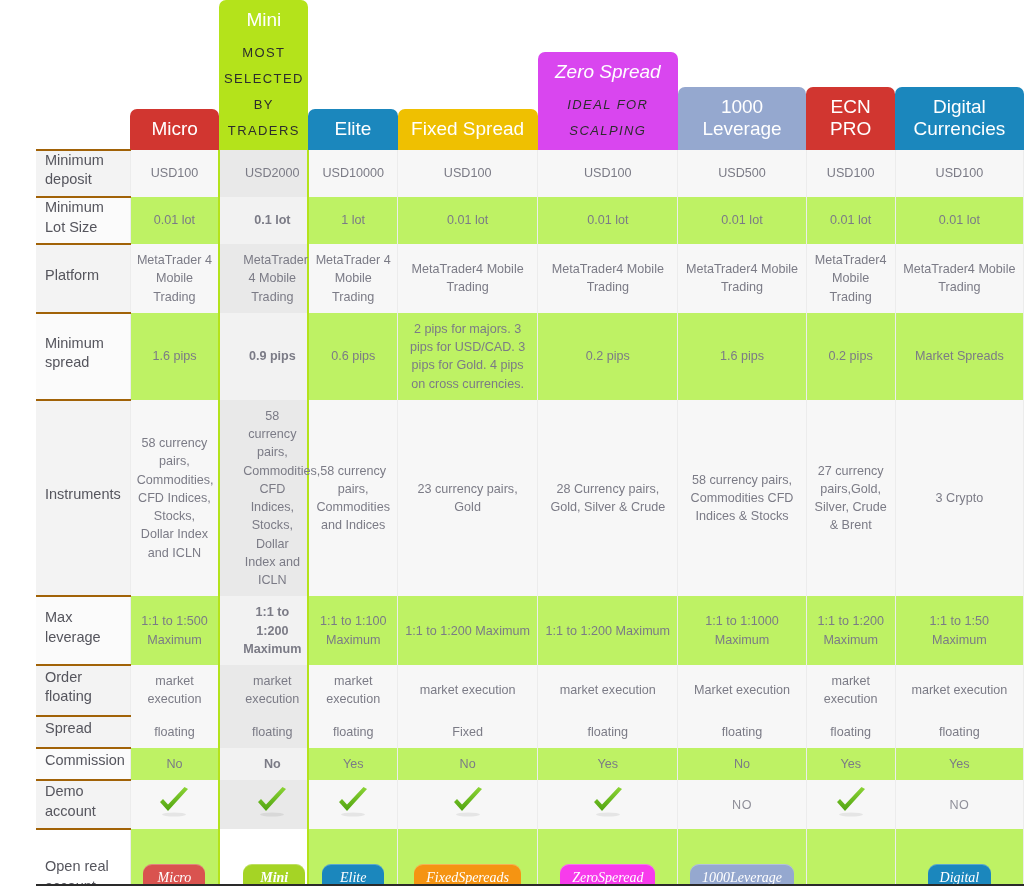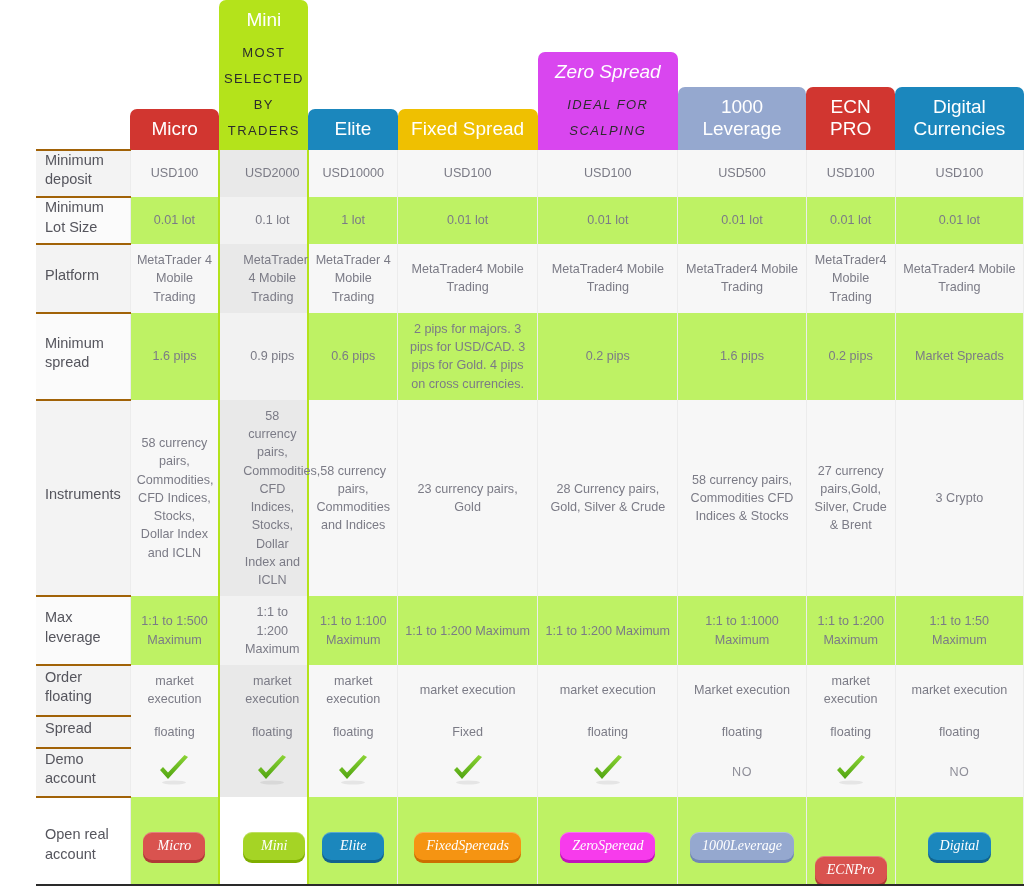--- a/index.html
+++ b/index.html
@@ -69,21 +69,21 @@
     border-right: 1px solid #ececec;
   }
   tr.alt td.val { background: #f7f7f7; }
   tr.alt td.rowlabel { background: #f3f3f3; }
   tr.plain td.val { background: #bef264; }
   tr.plain td.rowlabel { background: #fbfbfb; }
 
   
   td.mini-col { border-left: 2px solid #b4e31b; border-right: 2px solid #b4e31b; padding-left: 23px; }
   tr.alt td.mini-col { background: #e9e9e9; }
-  tr.plain td.mini-col { background: #f2f2f2; }
+  tr.plain td.mini-col { background: #f2f2f2; font-weight: bold; }
 
   
   col.c-label { width: 94px; }
   col.c-plan  { width: 89px; }
   col.c-wide  { width: 140px; }
   col.c-mid   { width: 128px; }
 
   
   .tick { display:inline-block; width: 34px; height: 30px; position: relative; }
   .tick svg { display:block; }
@@ -260,20 +260,31 @@
           <td class="rowlabel">Spread</td>
           <td class="val">floating</td>
           <td class="val mini-col">floating</td>
           <td class="val">floating</td>
           <td class="val">Fixed</td>
           <td class="val">floating</td>
           <td class="val">floating</td>
           <td class="val">floating</td>
           <td class="val">floating</td>
         </tr>
+        <tr class="plain">
+          <td class="rowlabel">Commission</td>
+          <td class="val">No</td>
+          <td class="val mini-col">No</td>
+          <td class="val">Yes</td>
+          <td class="val">No</td>
+          <td class="val">Yes</td>
+          <td class="val">No</td>
+          <td class="val">Yes</td>
+          <td class="val">Yes</td>
+        </tr>
         <tr class="alt">
           <td class="rowlabel">Demo account</td>
           <td class="val"><span class="tick"><svg width="34" height="30" viewBox="0 0 34 30">
                 <defs>
                   <linearGradient id="g1" x1="0" y1="0" x2="0" y2="1">
                     <stop offset="0%" stop-color="#8cd435"></stop>
                     <stop offset="100%" stop-color="#4fa310"></stop>
                   </linearGradient>
                 </defs>
                 <path d="M3 15 L11 24 L31 2 L27.5 0 L11 17.5 L6 12 Z" fill="url(#g1)"></path>

